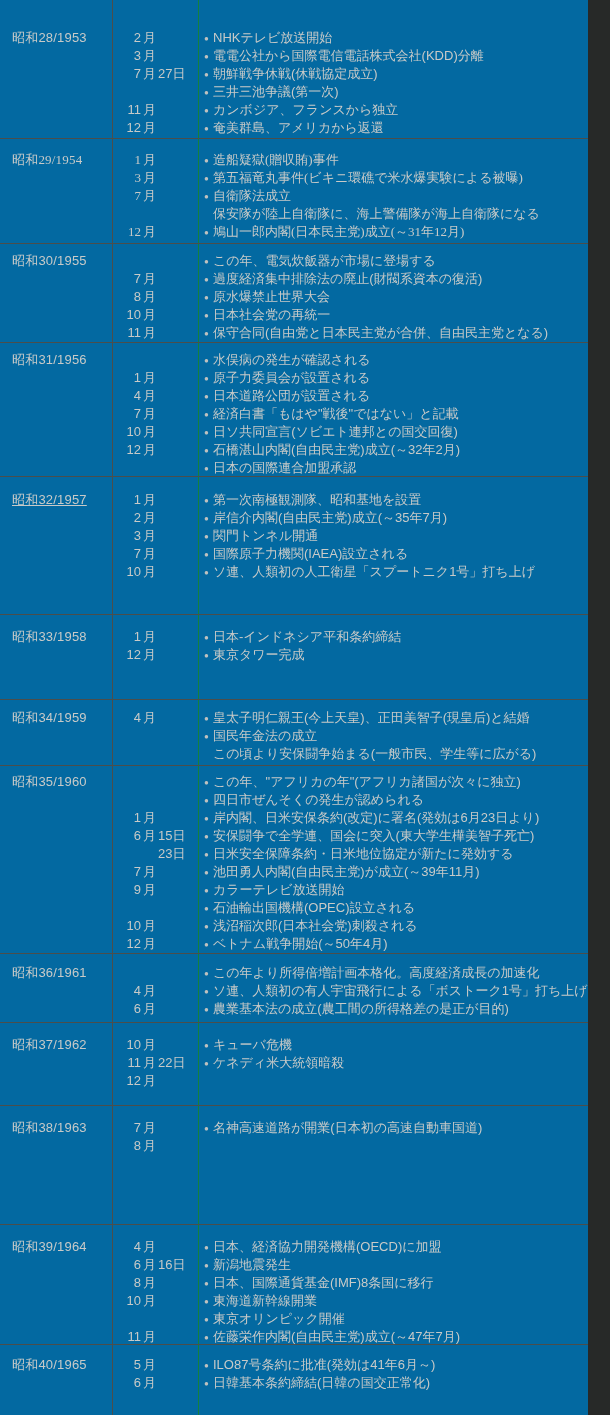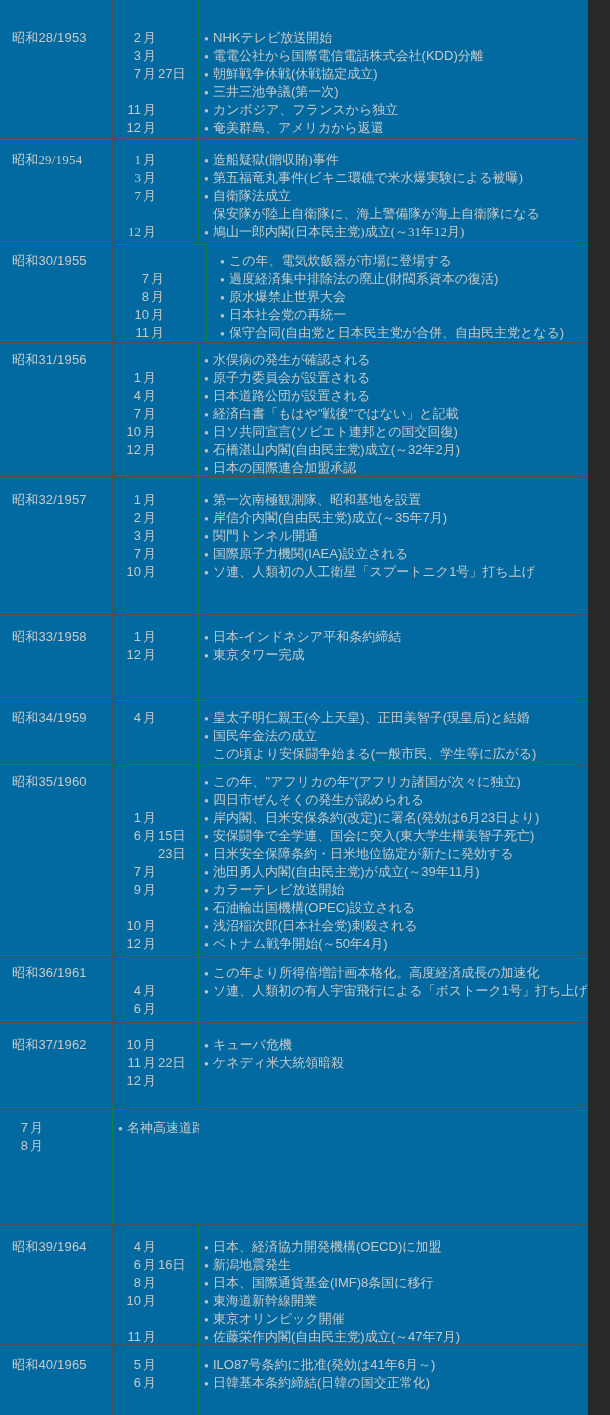--- a/index.html
+++ b/index.html
@@ -88,21 +88,21 @@
           <div class="mline"><span class="num">12</span><span class="unit">月</span><span class="day"></span></div>
         </div>
         <div class="cell events-cell" style="padding-top: 12px;">
           <div class="eline"><span class="bullet">●</span><span class="etext">造船疑獄(贈収賄)事件</span></div>
           <div class="eline"><span class="bullet">●</span><span class="etext">第五福竜丸事件(ビキニ環礁で米水爆実験による被曝)</span></div>
           <div class="eline"><span class="bullet">●</span><span class="etext">自衛隊法成立</span></div>
           <div class="eline cont"><span class="etext">保安隊が陸上自衛隊に、海上警備隊が海上自衛隊になる</span></div>
           <div class="eline"><span class="bullet">●</span><span class="etext">鳩山一郎内閣(日本民主党)成立(～31年12月)</span></div>
         </div>
       </div>
-      <div class="row" style="height: 99px; gap: 8px;">
+      <div class="row" style="height: 99px;">
         <div class="cell year-cell" style="padding-top: 8px;">
           <div class="year-label">昭和30/1955</div>
         </div>
         <div class="cell month-cell" style="padding-top: 8px;">
           <div class="mline"><span class="num"></span><span class="unit"></span><span class="day"></span></div>
           <div class="mline"><span class="num">7</span><span class="unit">月</span><span class="day"></span></div>
           <div class="mline"><span class="num">8</span><span class="unit">月</span><span class="day"></span></div>
           <div class="mline"><span class="num">10</span><span class="unit">月</span><span class="day"></span></div>
           <div class="mline"><span class="num">11</span><span class="unit">月</span><span class="day"></span></div>
         </div>
@@ -131,21 +131,21 @@
           <div class="eline"><span class="bullet">●</span><span class="etext">水俣病の発生が確認される</span></div>
           <div class="eline"><span class="bullet">●</span><span class="etext">原子力委員会が設置される</span></div>
           <div class="eline"><span class="bullet">●</span><span class="etext">日本道路公団が設置される</span></div>
           <div class="eline"><span class="bullet">●</span><span class="etext">経済白書「もはや"戦後"ではない」と記載</span></div>
           <div class="eline"><span class="bullet">●</span><span class="etext">日ソ共同宣言(ソビエト連邦との国交回復)</span></div>
           <div class="eline"><span class="bullet">●</span><span class="etext">石橋湛山内閣(自由民主党)成立(～32年2月)</span></div>
           <div class="eline"><span class="bullet">●</span><span class="etext">日本の国際連合加盟承認</span></div>
         </div>
       </div>
       <div class="row" style="height: 138px;">
-        <div class="cell year-cell" style="padding-top: 14px;">
+        <div class="cell year-cell" style="padding-top: 14px; text-decoration: underline;">
           <div class="year-label">昭和32/1957</div>
         </div>
         <div class="cell month-cell" style="padding-top: 14px;">
           <div class="mline"><span class="num">1</span><span class="unit">月</span><span class="day"></span></div>
           <div class="mline"><span class="num">2</span><span class="unit">月</span><span class="day"></span></div>
           <div class="mline"><span class="num">3</span><span class="unit">月</span><span class="day"></span></div>
           <div class="mline"><span class="num">7</span><span class="unit">月</span><span class="day"></span></div>
           <div class="mline"><span class="num">10</span><span class="unit">月</span><span class="day"></span></div>
         </div>
         <div class="cell events-cell" style="padding-top: 14px;">
@@ -218,37 +218,41 @@
           <div class="year-label">昭和36/1961</div>
         </div>
         <div class="cell month-cell" style="padding-top: 10px;">
           <div class="mline"><span class="num"></span><span class="unit"></span><span class="day"></span></div>
           <div class="mline"><span class="num">4</span><span class="unit">月</span><span class="day"></span></div>
           <div class="mline"><span class="num">6</span><span class="unit">月</span><span class="day"></span></div>
         </div>
         <div class="cell events-cell" style="padding-top: 10px;">
           <div class="eline"><span class="bullet">●</span><span class="etext">この年より所得倍増計画本格化。高度経済成長の加速化</span></div>
           <div class="eline"><span class="bullet">●</span><span class="etext">ソ連、人類初の有人宇宙飛行による「ボストーク1号」打ち上げ</span></div>
+          <div class="eline"><span class="bullet">●</span><span class="etext">農業基本法の成立(農工間の所得格差の是正が目的)</span></div>
         </div>
       </div>
       <div class="row" style="height: 83px;">
         <div class="cell year-cell" style="padding-top: 13px;">
           <div class="year-label">昭和37/1962</div>
         </div>
         <div class="cell month-cell" style="padding-top: 13px;">
           <div class="mline"><span class="num">10</span><span class="unit">月</span><span class="day"></span></div>
           <div class="mline"><span class="num">11</span><span class="unit">月</span><span class="day">22日</span></div>
           <div class="mline"><span class="num">12</span><span class="unit">月</span><span class="day"></span></div>
         </div>
         <div class="cell events-cell" style="padding-top: 13px;">
           <div class="eline"><span class="bullet">●</span><span class="etext">キューバ危機</span></div>
           <div class="eline"><span class="bullet">●</span><span class="etext">ケネディ米大統領暗殺</span></div>
         </div>
       </div>
       <div class="row" style="height: 119px;">
+        <div class="cell year-cell" style="padding-top: 13px;">
+          <div class="year-label">昭和38/1963</div>
+        </div>
         <div class="cell month-cell" style="padding-top: 13px;">
           <div class="mline"><span class="num">7</span><span class="unit">月</span><span class="day"></span></div>
           <div class="mline"><span class="num">8</span><span class="unit">月</span><span class="day"></span></div>
         </div>
         <div class="cell events-cell" style="padding-top: 13px;">
           <div class="eline"><span class="bullet">●</span><span class="etext">名神高速道路が開業(日本初の高速自動車国道)</span></div>
         </div>
       </div>
       <div class="row" style="height: 120px;">
         <div class="cell year-cell" style="padding-top: 13px;">

